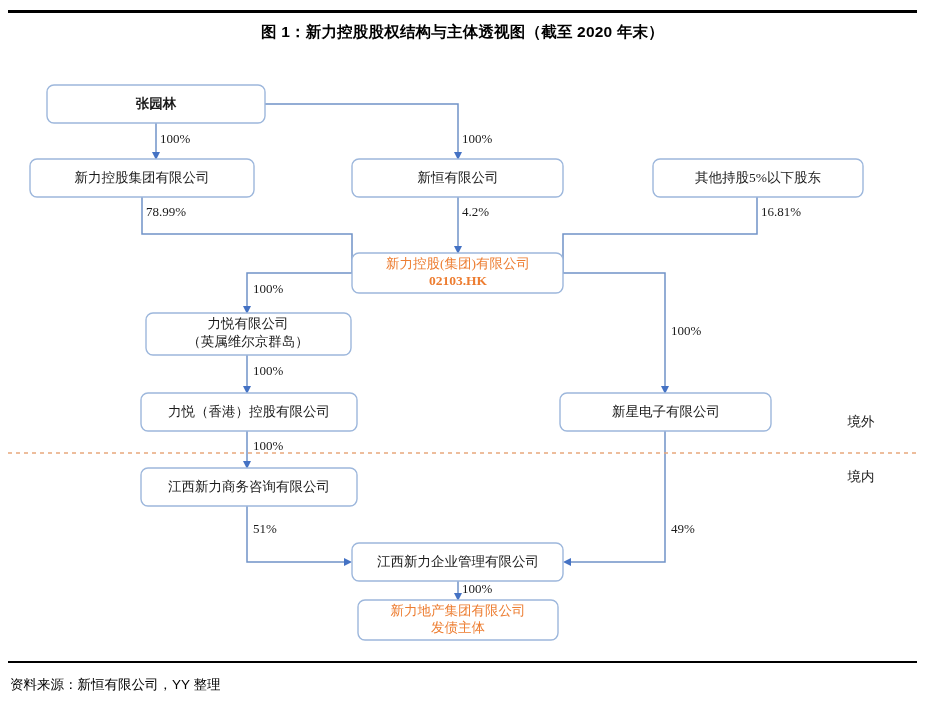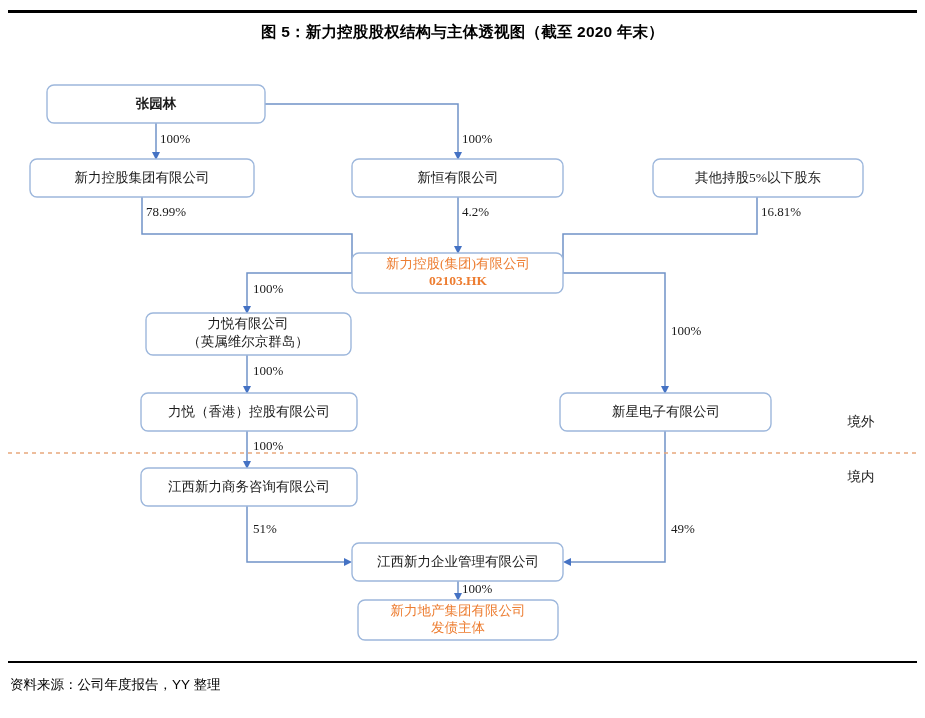--- a/index.html
+++ b/index.html
@@ -75,21 +75,21 @@
     stroke:#E8A87C;
     stroke-width:1.6;
     stroke-dasharray:4 4;
   }
 </style>
 </head>
 <body>
 
 <div class="rule-top"></div>
 
-<div class="chart-title">图 5：新力控股股权结构与主体透视图（截至 2020 年末）</div>
+<div class="chart-title">图 1：新力控股股权结构与主体透视图（截至 2020 年末）</div>
 
 <svg id="diagram" viewBox="0 0 925 600" xmlns="http://www.w3.org/2000/svg">
 
   <defs>
     <marker id="arrow-down" viewBox="0 0 10 10" refX="5" refY="9" markerWidth="7" markerHeight="7" orient="auto-start-reverse">
       <path d="M 1 9 L 5 1 L 9 9 z" class="conn-head"></path>
     </marker>
   </defs>
 
   <g>
@@ -231,13 +231,13 @@
       <rect class="node-rect" x="358" y="540" width="200" height="40" rx="7" ry="7"></rect>
       <text class="node-text accent" x="458" y="552">新力地产集团有限公司</text>
       <text class="node-text accent" x="458" y="569">发债主体</text>
     </g>
 
   </g>
 </svg>
 
 <div class="rule-bottom"></div>
 
-<div class="source-note">资料来源：公司年度报告，YY 整理</div>
+<div class="source-note">资料来源：新恒有限公司，YY 整理</div>
 
 </body></html>

